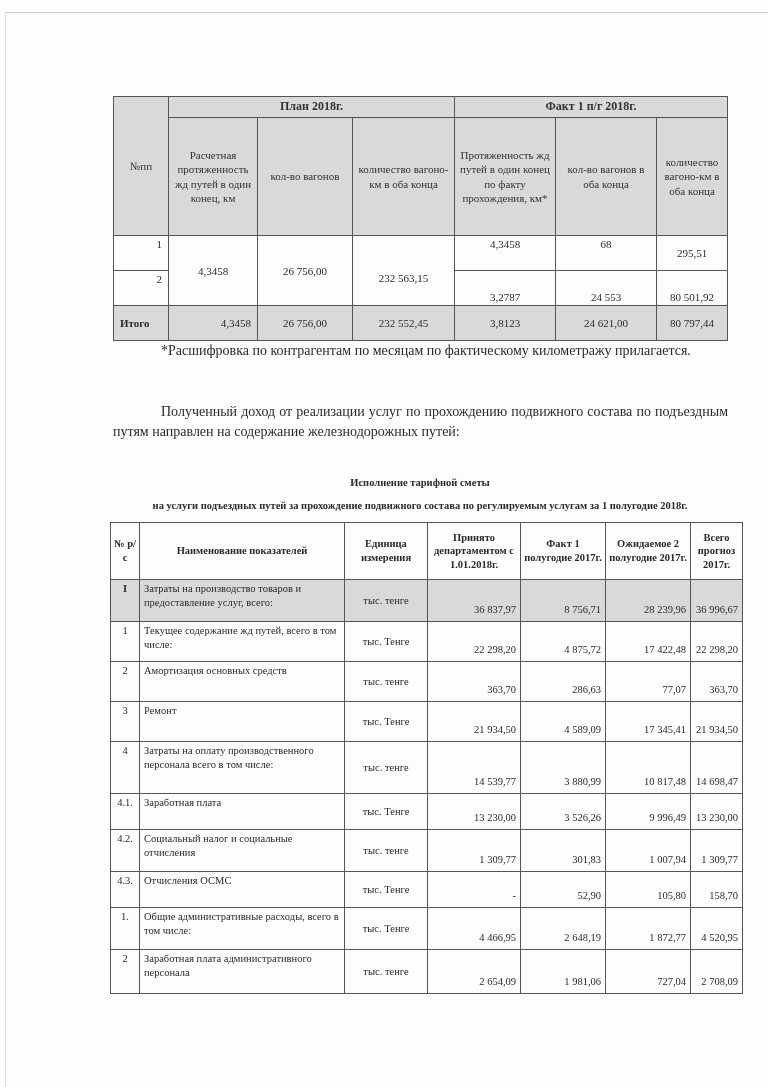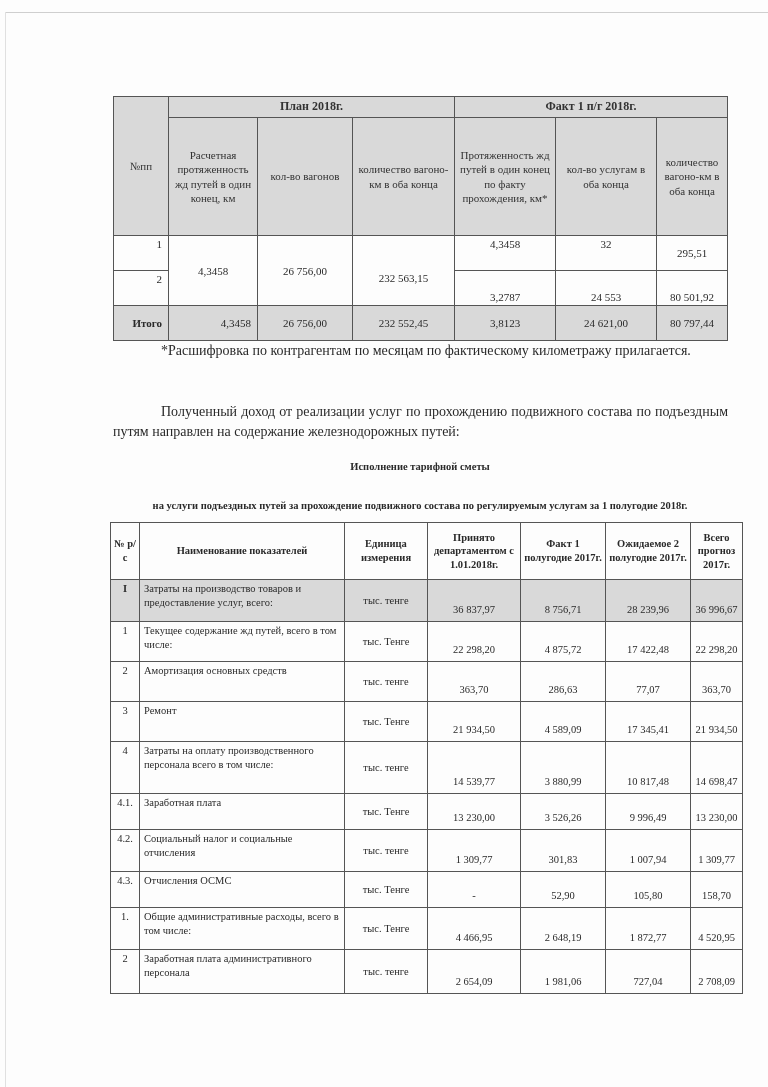--- a/index.html
+++ b/index.html
@@ -10,66 +10,66 @@
   .top-line { position: absolute; left: 6px; right: 0; top: 12px; height: 1px; background: #cfcfcf; }
   .left-line { position: absolute; left: 5px; top: 12px; bottom: 0; width: 1px; background: #e0e0e0; }
 
   table { border-collapse: collapse; position: absolute; }
   td, th { border: 1px solid #555; font-weight: normal; }
   .shade { background: #d9d9d9; }
 
   
   #t1 { left: 113px; top: 96px; width: 615px; font-size: 11px; }
   #t1 th { text-align: center; vertical-align: middle; line-height: 1.3; padding: 2px 3px; color: #333; }
-  #t1 td { padding: 2px 6px; height: 30px; font-size: 11px; text-align: right; }
+  #t1 td { padding: 2px 6px; height: 30px; font-size: 11px; }
   #t1 .grp { height: 16px; font-weight: bold; font-size: 12px; }
   #t1 .hdr { height: 118px; }
   #t1 .num { text-align: right; }
   #t1 .ctr { text-align: center; }
 
   .para { position: absolute; left: 113px; width: 615px; font-size: 14px; line-height: 20px; text-align: justify; }
   .title { position: absolute; left: 100px; width: 640px; text-align: center; font-size: 10.5px; font-weight: bold; }
 
   
   #t2 { left: 110px; top: 522px; width: 633px; font-size: 10.5px; }
   #t2 th { text-align: center; vertical-align: middle; font-weight: bold; line-height: 1.3; padding: 2px; height: 52px; font-size: 10.5px; }
   #t2 td { padding: 2px 4px; line-height: 1.3; }
   #t2 .no { text-align: center; width: 18px; }
   #t2 .unit { text-align: center; }
-  #t2 .v { text-align: center; vertical-align: bottom; padding-bottom: 4px; }
+  #t2 .v { text-align: right; vertical-align: bottom; padding-bottom: 4px; }
   #t2 .name { vertical-align: top; }
 </style>
 </head>
 <body>
 
 <div class="top-line"></div>
 <div class="left-line"></div>
 
 <table id="t1">
   <tbody>
       <tr class="shade">
     <th rowspan="2" style="width:48px">№пп</th>
     <th colspan="3" class="grp">План 2018г.</th>
     <th colspan="3" class="grp">Факт 1 п/г 2018г.</th>
   </tr>
   <tr class="shade hdr">
     <th style="width:82px">Расчетная протяженность жд путей в один конец, км</th>
     <th style="width:88px">кол-во вагонов</th>
     <th style="width:95px">количество вагоно-км в оба конца</th>
     <th style="width:94px">Протяженность жд путей в один конец по факту прохождения, км*</th>
-    <th style="width:94px">кол-во услугам в оба конца</th>
+    <th style="width:94px">кол-во вагонов в оба конца</th>
     <th>количество вагоно-км в оба конца</th>
   </tr>
   <tr>
     <td class="num" style="vertical-align:top">1</td>
     <td rowspan="2" class="ctr">4,3458</td>
     <td rowspan="2" class="ctr">26 756,00</td>
     <td rowspan="2" class="ctr" style="vertical-align:middle;padding-top:16px">232 563,15</td>
     <td class="ctr" style="vertical-align:top">4,3458</td>
-    <td class="ctr" style="vertical-align:top">32</td>
+    <td class="ctr" style="vertical-align:top">68</td>
     <td class="ctr">295,51</td>
   </tr>
   <tr>
     <td class="num" style="vertical-align:top">2</td>
     <td class="ctr" style="vertical-align:bottom">3,2787</td>
     <td class="ctr" style="vertical-align:bottom">24 553</td>
     <td class="ctr" style="vertical-align:bottom">80 501,92</td>
   </tr>
   <tr class="shade">
     <td style="font-weight:bold;height:20px">Итого</td>
@@ -79,21 +79,21 @@
     <td class="ctr">3,8123</td>
     <td class="ctr">24 621,00</td>
     <td class="ctr">80 797,44</td>
   </tr>
 </tbody>
   </table>
 
 <p class="para" style="top:341px;margin:0;text-indent:48px">*Расшифровка по контрагентам по месяцам по фактическому километражу прилагается.</p>
 <p class="para" style="top:402px;margin:0;text-indent:48px">Полученный доход от реализации услуг по прохождению подвижного состава по подъездным путям направлен на содержание железнодорожных путей:</p>
 
-<div class="title" style="top:461px">Исполнение тарифной сметы</div>
+<div class="title" style="top:477px">Исполнение тарифной сметы</div>
 <div class="title" style="top:500px">на услуги подъездных путей за прохождение подвижного состава по регулируемым услугам за 1 полугодие 2018г.</div>
 
 <table id="t2">
   <thead>
     <tr>
       <th style="width:24px">№ р/с</th>
       <th style="width:200px">Наименование показателей</th>
       <th style="width:78px">Единица измерения</th>
       <th style="width:88px">Принято департаментом с 1.01.2018г.</th>
       <th style="width:80px">Факт 1 полугодие 2017г.</th>

